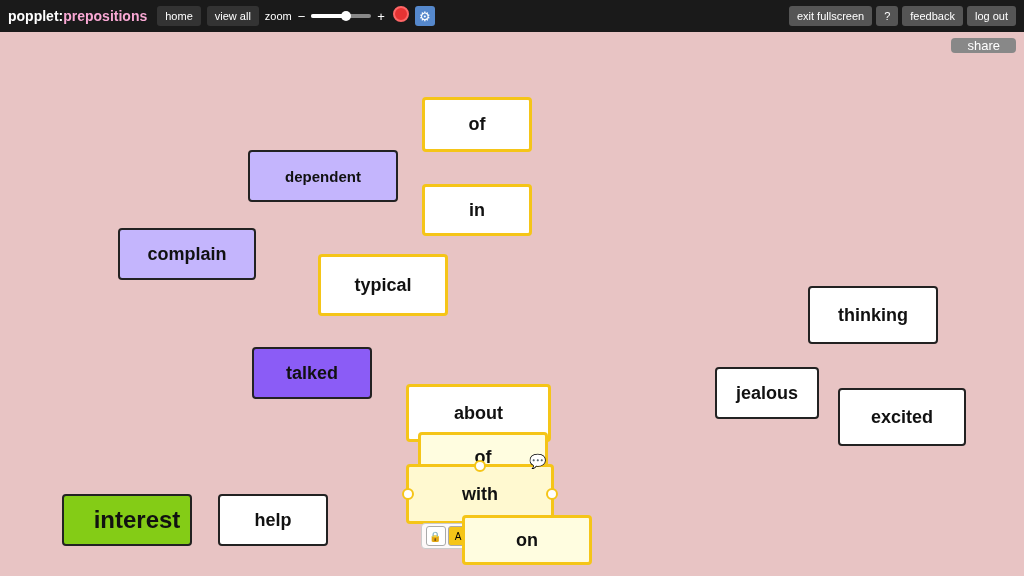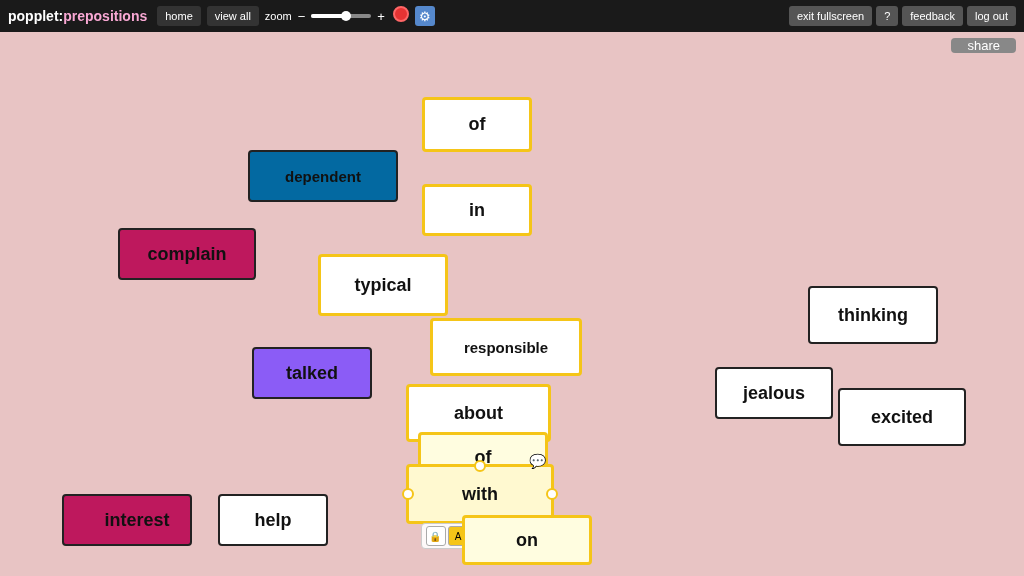--- a/index.html
+++ b/index.html
@@ -251,31 +251,28 @@
   <button class="share-large-btn">share</button>
 </div>
 
 <div id="canvas">
 <div class="card" style="left: 422px; top: 65px; width: 110px; height: 55px; font-size: 18px; border: 3px solid rgb(245, 197, 24); background: white;">
       <span>of</span>
     </div>
     <div class="card" style="left: 422px; top: 152px; width: 110px; height: 52px; font-size: 18px; border: 3px solid rgb(245, 197, 24); background: white;">
       <span>in</span>
     </div>
-    <div class="card" style="left: 248px; top: 118px; width: 150px; height: 52px; font-size: 15px; border: 2.5px solid rgb(34, 34, 34); background: #0369a1;">
+    <div class="card" style="left: 248px; top: 118px; width: 150px; height: 52px; font-size: 15px; border: 2.5px solid rgb(34, 34, 34); background: #c4b5fd;">
       <span>dependent</span>
     </div>
-    <div class="card" style="left: 118px; top: 196px; width: 138px; height: 52px; font-size: 18px; border: 2.5px solid rgb(34, 34, 34); background: #be185d;">
+    <div class="card" style="left: 118px; top: 196px; width: 138px; height: 52px; font-size: 18px; border: 2.5px solid rgb(34, 34, 34); background: #c4b5fd;">
       <span>complain</span>
     </div>
     <div class="card" style="left: 318px; top: 222px; width: 130px; height: 62px; font-size: 18px; border: 3px solid rgb(245, 197, 24); background: white;">
       <span>typical</span>
-    </div>
-    <div class="card" style="left: 430px; top: 286px; width: 152px; height: 58px; font-size: 15px; border: 3px solid rgb(245, 197, 24); background: white;">
-      <span>responsible</span>
     </div>
     <div class="card" style="left: 252px; top: 315px; width: 120px; height: 52px; font-size: 18px; border: 2.5px solid rgb(34, 34, 34); background: #8b5cf6;">
       <span>talked</span>
     </div>
     <div class="card" style="left: 406px; top: 352px; width: 145px; height: 58px; font-size: 18px; border: 3px solid rgb(245, 197, 24); background: white;">
       <span>about</span>
     </div>
     <div class="card" style="left: 418px; top: 400px; width: 130px; height: 50px; font-size: 18px; border: 3px solid rgb(245, 197, 24); background: rgb(255, 253, 224);">
       <span>of</span>
     </div>
@@ -290,28 +287,28 @@
         <button class="card-edit-btn">🔒</button>
         <button class="card-edit-btn active">A</button>
         <button class="card-edit-btn">◐</button>
         <button class="card-edit-btn">⬛</button>
         <button class="card-edit-btn">✕</button>
       </div>
     </div>
     <div class="card" style="left: 418px; top: 483px; width: 130px; height: 50px; font-size: 18px; border: 3px solid rgb(245, 197, 24); background: rgb(255, 253, 224); margin-left: 44px;">
       <span>on</span>
     </div>
-    <div class="card" style="left: 62px; top: 462px; width: 130px; height: 52px; font-size: 18px; border: 2.5px solid rgb(34, 34, 34); background: #be185d; padding-left: 20px;">
+    <div class="card" style="left: 62px; top: 462px; width: 130px; height: 52px; font-size: 24px; border: 2.5px solid rgb(34, 34, 34); background: #84cc16; padding-left: 20px;">
       <span>interest</span>
     </div>
     <div class="card" style="left: 218px; top: 462px; width: 110px; height: 52px; font-size: 18px; border: 2.5px solid rgb(34, 34, 34); background: white;">
       <span>help</span>
     </div>
     <div class="card" style="left: 808px; top: 254px; width: 130px; height: 58px; font-size: 18px; border: 2.5px solid rgb(34, 34, 34); background: white;">
       <span>thinking</span>
     </div>
-    <div class="card" style="left: 715px; top: 335px; width: 118px; height: 52px; font-size: 18px; border: 2.5px solid rgb(34, 34, 34); background: white;">
+    <div class="card" style="left: 715px; top: 335px; width: 104px; height: 52px; font-size: 18px; border: 2.5px solid rgb(34, 34, 34); background: white;">
       <span>jealous</span>
     </div>
     <div class="card" style="left: 838px; top: 356px; width: 128px; height: 58px; font-size: 18px; border: 2.5px solid rgb(34, 34, 34); background: white;">
       <span>excited</span>
     </div>
   </div>
 
 </body></html>

